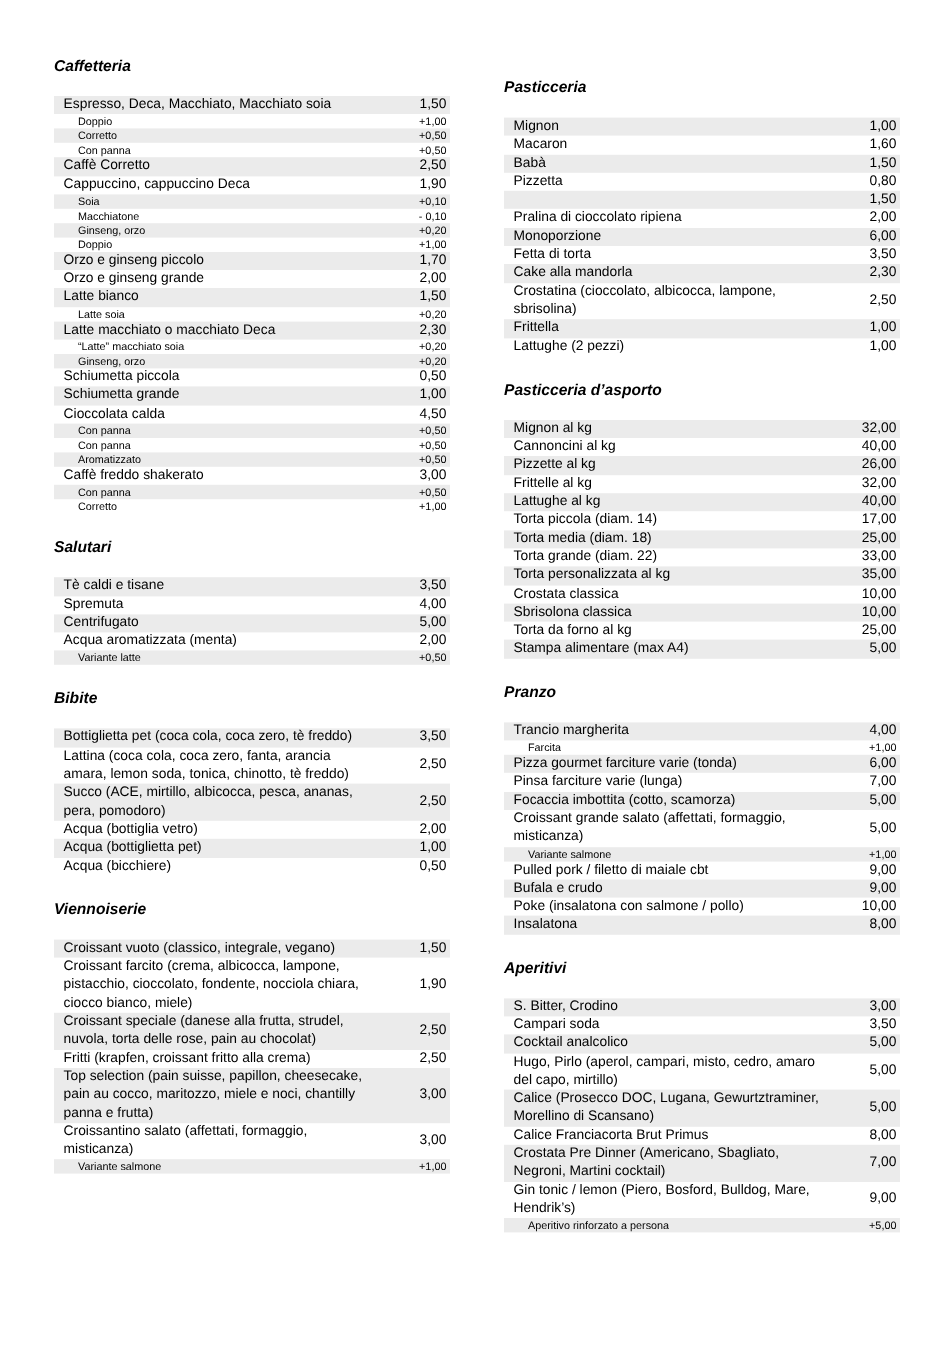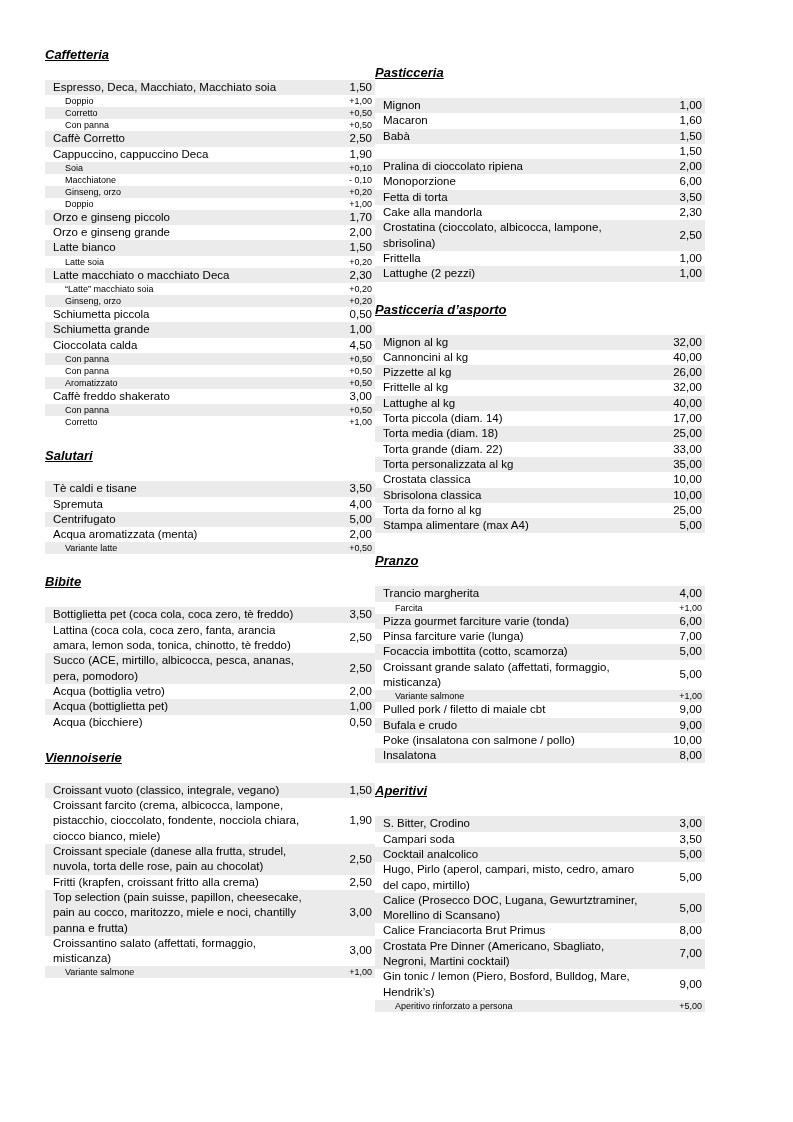--- a/index.html
+++ b/index.html
@@ -18,32 +18,32 @@
     box-sizing: border-box;
     display: flex;
     padding: 48px 43px 0 45px;
     width: 793px;
   }
   .col {
     width: 330px;
     flex: 0 0 330px;
   }
   .col-right {
+    margin-left: 45px;
     padding-top: 18px;
   }
   .section {
     margin-bottom: 21px;
   }
   .section-title {
     font-size: 13px;
     font-weight: bold;
     font-style: italic;
     line-height: 14px;
     margin: 0 0 18px 0;
-    text-decoration: underline;
   }
   .rows > .row:nth-child(odd) {
     background: var(--stripe, #ebebeb);
   }
   .row {
     display: flex;
     align-items: center;
     font-size: 11.5px;
     line-height: 15.3px;
   }
@@ -325,20 +325,24 @@
   <div class="row">
     <span class="name">Macaron</span>
     <span class="price">1,60</span>
   </div>
 
   <div class="row">
     <span class="name">Babà</span>
     <span class="price">1,50</span>
   </div>
 
+  <div class="row">
+    <span class="name">Pizzetta</span>
+    <span class="price">0,80</span>
+  </div>
 
   <div class="row">
     <span class="price">1,50</span>
   </div>
 
   <div class="row">
     <span class="name">Pralina di cioccolato ripiena</span>
     <span class="price">2,00</span>
   </div>
 

